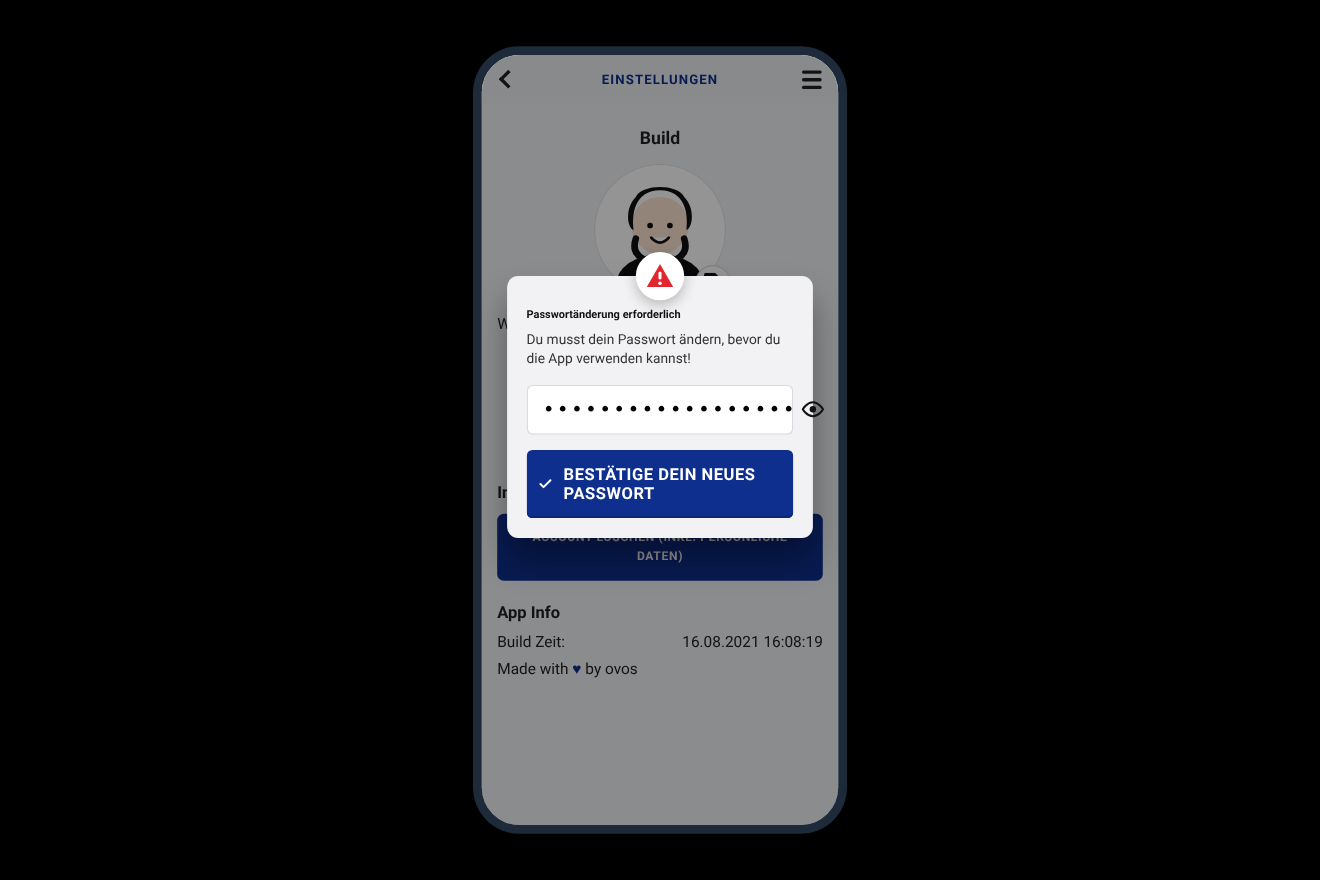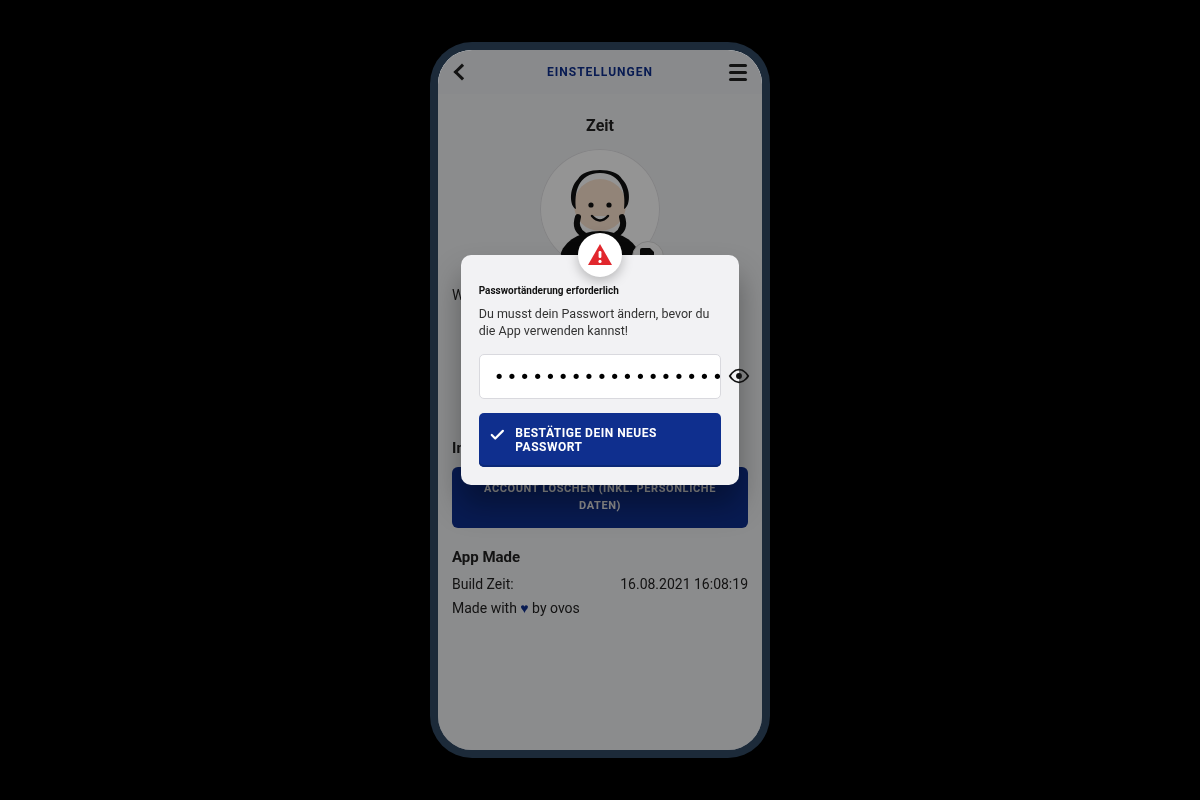--- a/index.html
+++ b/index.html
@@ -117,24 +117,24 @@
     background:#fff;border:1px solid #d9d9de;border-radius:5px;
     padding:10px 12px;margin-bottom:14px;
   }
   .pw-field input{
     flex:1;border:none;outline:none;font-size:18px;letter-spacing:2px;
     font-family:monospace;
     background:transparent;
   }
   .eye{width:22px;height:22px;color:#111;}
   .confirm-btn{
-    display:flex;justify-content:center;gap:10px;
+    display:flex;align-items:center;justify-content:center;gap:10px;
     background:var(--blue);color:#fff;border-radius:5px;
     padding:13px 10px;
-    font-size:12px;font-weight:700;letter-spacing:.5px;
+    font-size:15px;font-weight:700;letter-spacing:.5px;
     box-shadow:inset 0 -2px 0 var(--blue-dark);
   }
   .check{width:18px;height:18px;}
 </style>
 </head>
 <body>
 
 <div class="device">
   <div class="screen">
 
@@ -146,21 +146,21 @@
       <div class="icon-btn">
         <div class="hamburger">
             <span></span>
             <span></span>
             <span></span>
           </div>
       </div>
     </div>
 
     <div class="content">
-      <div class="profile-name">Zeit</div>
+      <div class="profile-name">Build</div>
 
       <div class="avatar-wrap">
         <div class="avatar">
           <svg viewBox="0 0 100 110">
             <ellipse cx="50" cy="100" rx="40" ry="28" fill="#111"></ellipse>
             <circle cx="50" cy="46" r="26" fill="#fbe3cf"></circle>
             <path d="M50 14 C28 14 24 34 26 50 C20 48 18 30 28 20 C34 8 66 8 72 20 C82 30 80 48 74 50 C76 34 72 14 50 14 Z" fill="#111"></path>
             <path d="M28 58 Q24 70 34 76 M72 58 Q76 70 66 76" stroke="#111" stroke-width="6" fill="none" stroke-linecap="round"></path>
             <circle cx="41" cy="46" r="2.6" fill="#111"></circle>
               <circle cx="59" cy="46" r="2.6" fill="#111"></circle>
@@ -175,21 +175,21 @@
         </div>
       </div>
 
       <div class="caption">Wähle dein Profilbild</div>
 
       <div style="height:110px"></div>
 
       <div class="section-title">Inhalte verwalten</div>
       <div class="big-btn">ACCOUNT LÖSCHEN (INKL. PERSÖNLICHE DATEN)</div>
 
-      <div class="section-title">App Made</div>
+      <div class="section-title">App Info</div>
       <div class="info-row">
         <span>Build Zeit:</span>
         <span>16.08.2021 16:08:19</span>
       </div>
       <div class="made">
         <span>Made with </span><span class="heart">♥</span><span> by ovos</span>
       </div>
     </div>
 
     <div class="overlay">

